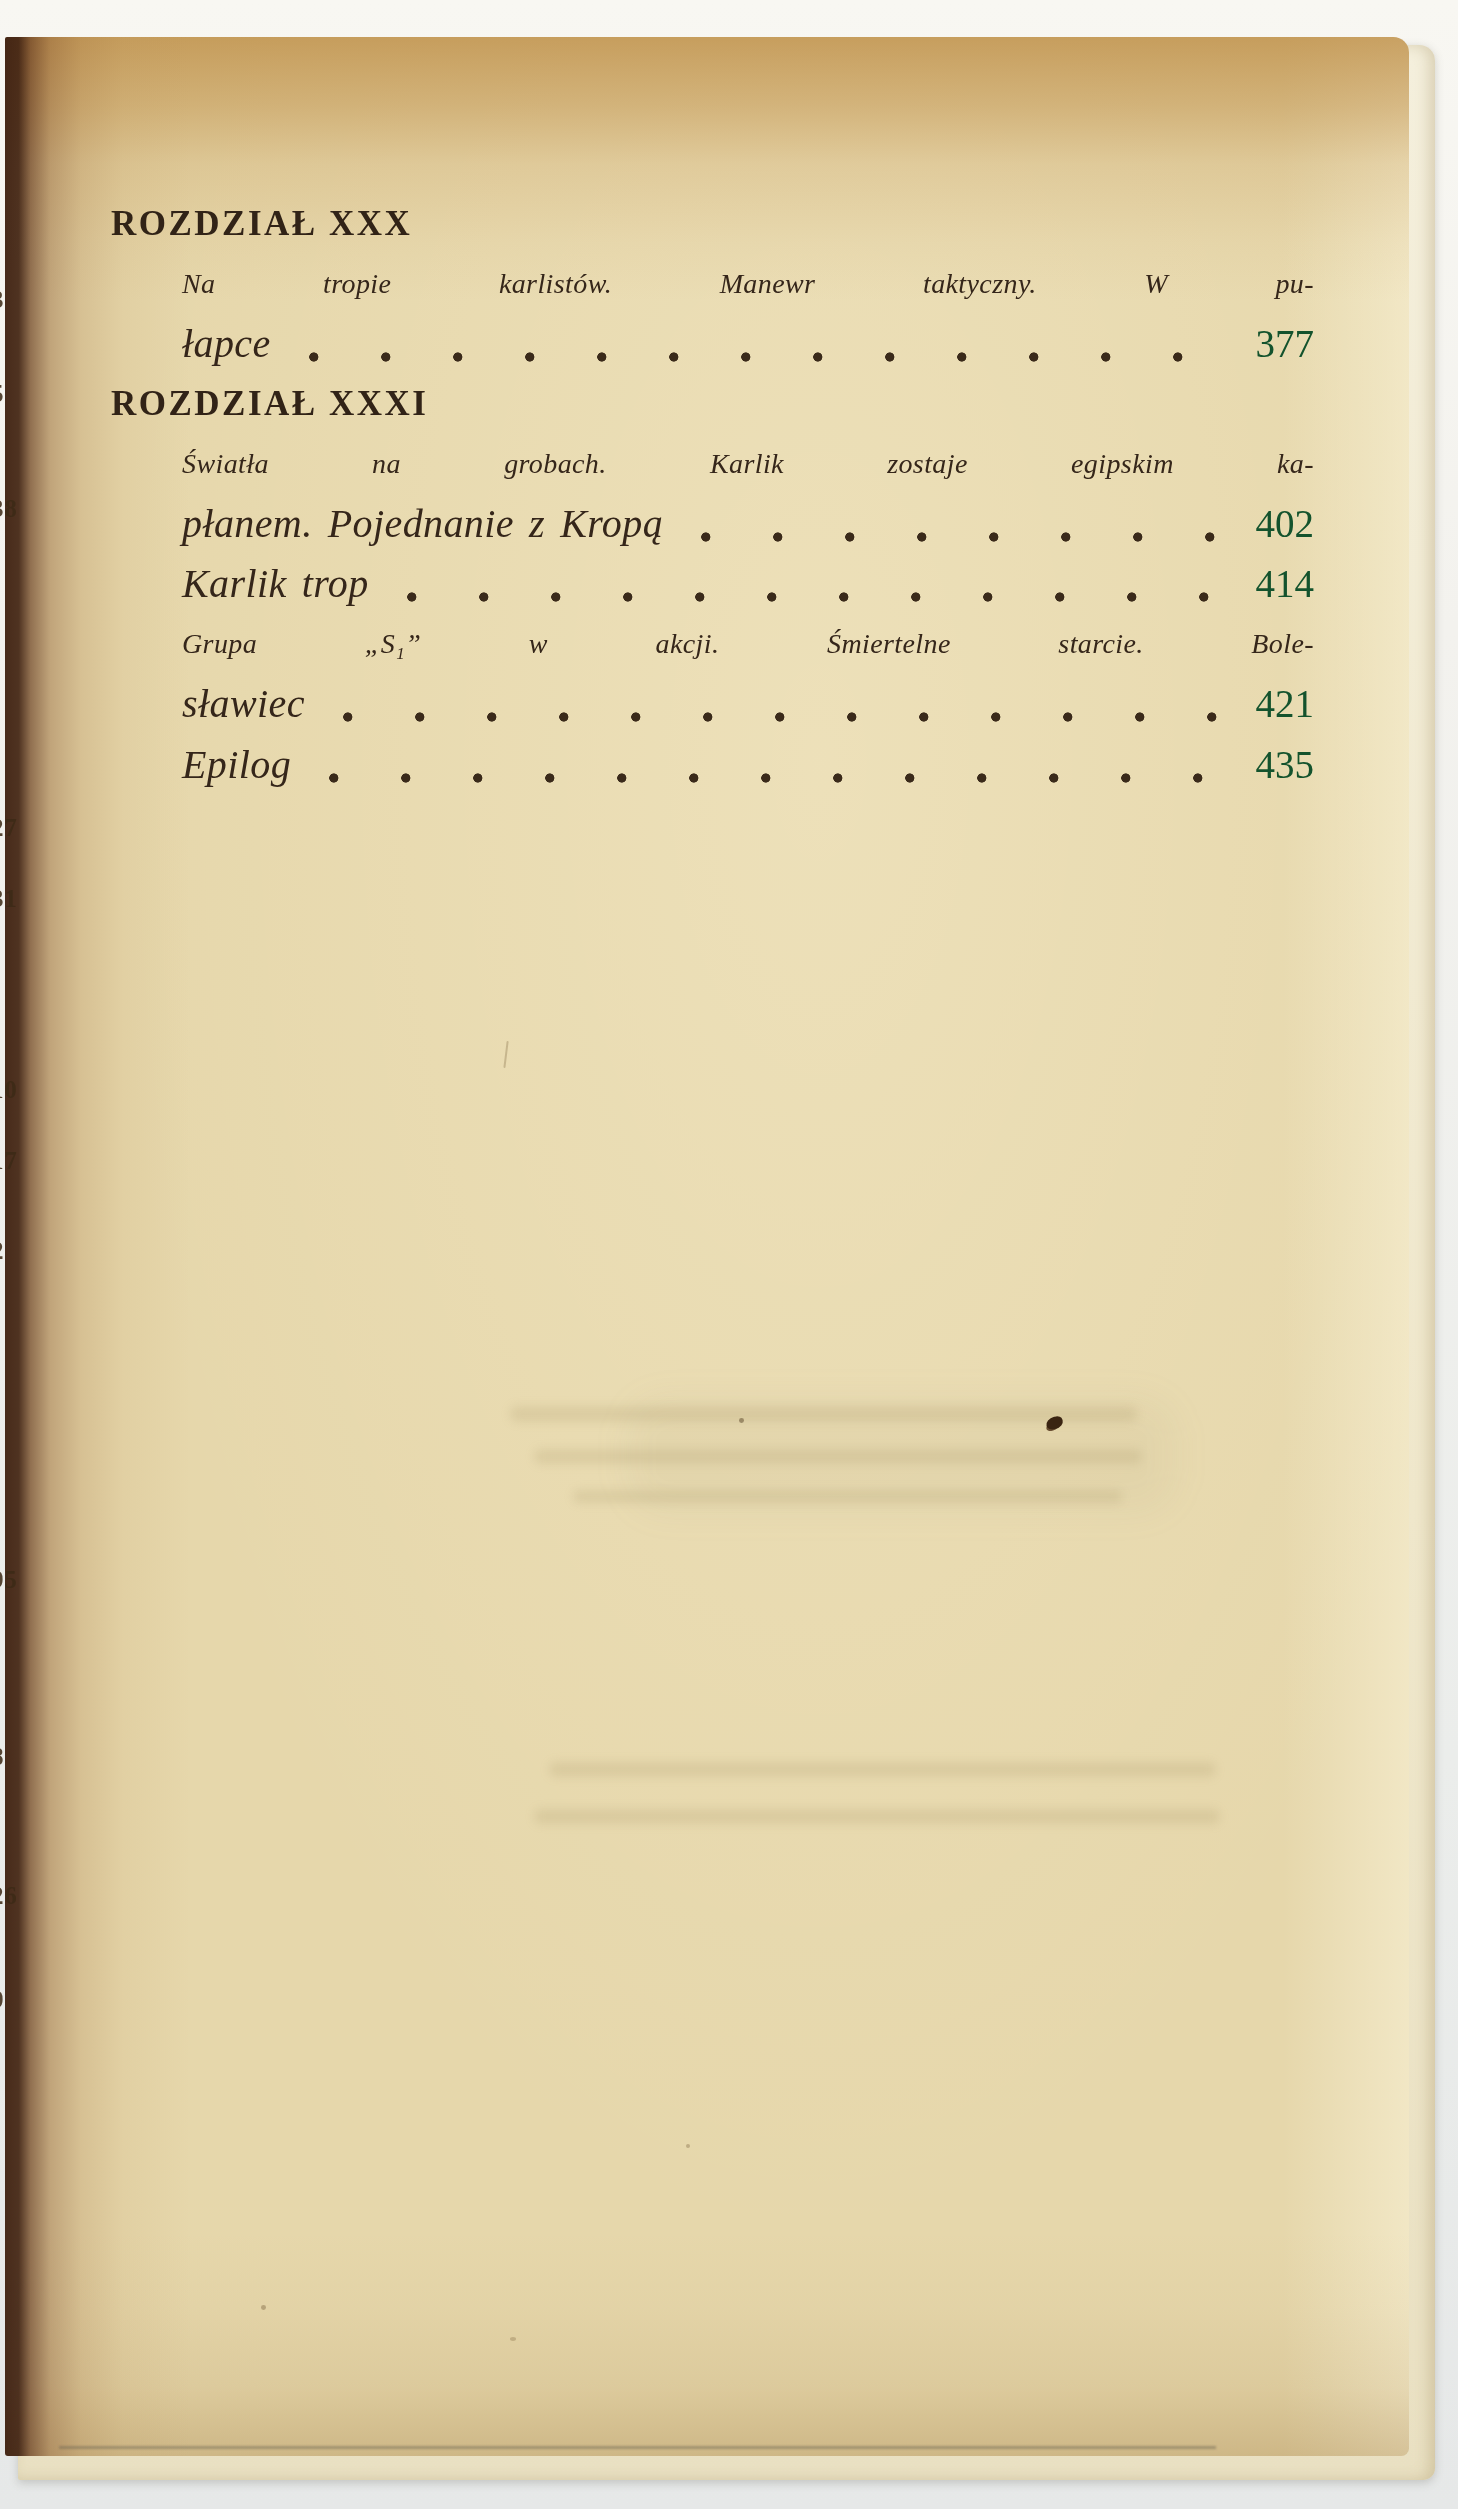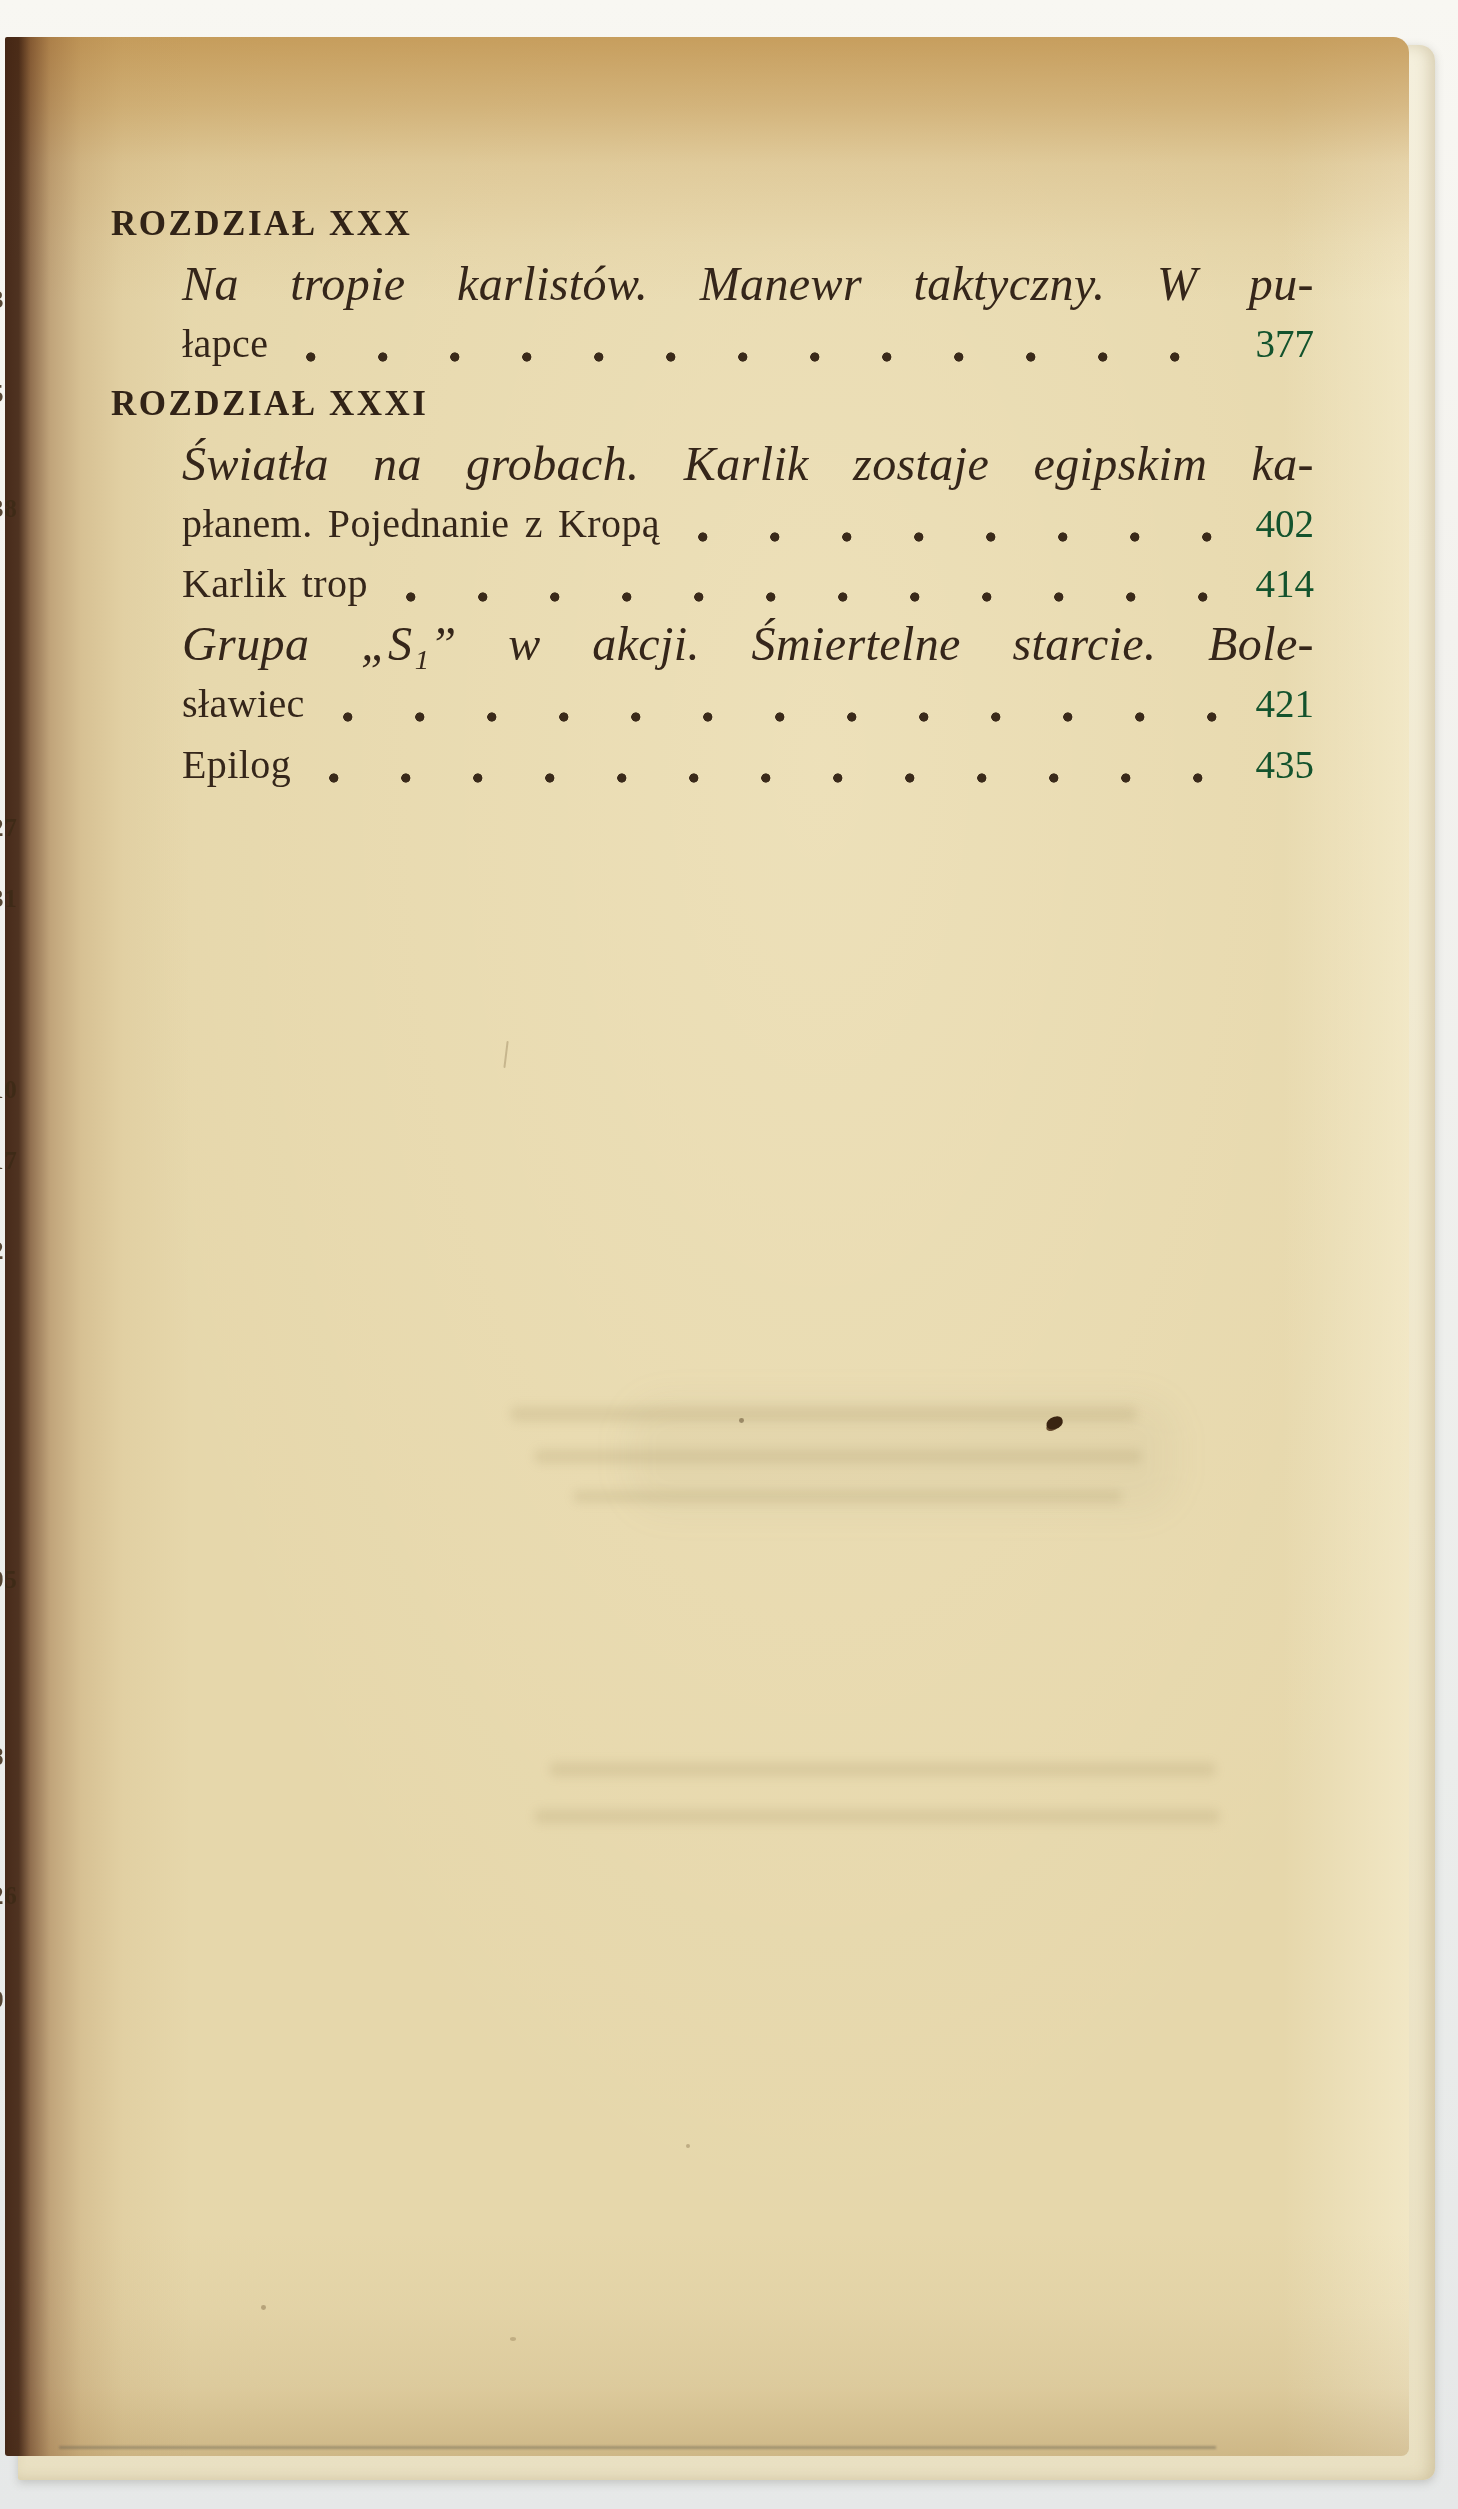--- a/index.html
+++ b/index.html
@@ -74,33 +74,34 @@
     letter-spacing: 2.5px;
     color: #31231ا7;
     color: #312317;
     white-space: nowrap;
   }
   .toc-full {
     height: 60px;
     line-height: 60px;
     padding-left: 71px;
     font-style: italic;
-    font-size: 48px;
+    font-size: 28px;
     letter-spacing: 0.4px;
     word-spacing: 0.12em;
     text-align: justify;
     text-align-last: justify;
   }
   .toc-leader {
     height: 60px;
     padding-left: 71px;
     display: flex;
     align-items: baseline;
   }
   .toc-leader .title {
+    font-style: italic;
     font-size: 40px;
     line-height: 60px;
     letter-spacing: 0.4px;
     word-spacing: 0.12em;
     white-space: nowrap;
   }
   .dot-leader {
     flex: 1 1 auto;
     align-self: stretch;
     margin: 0 25.5px 0 33px;

